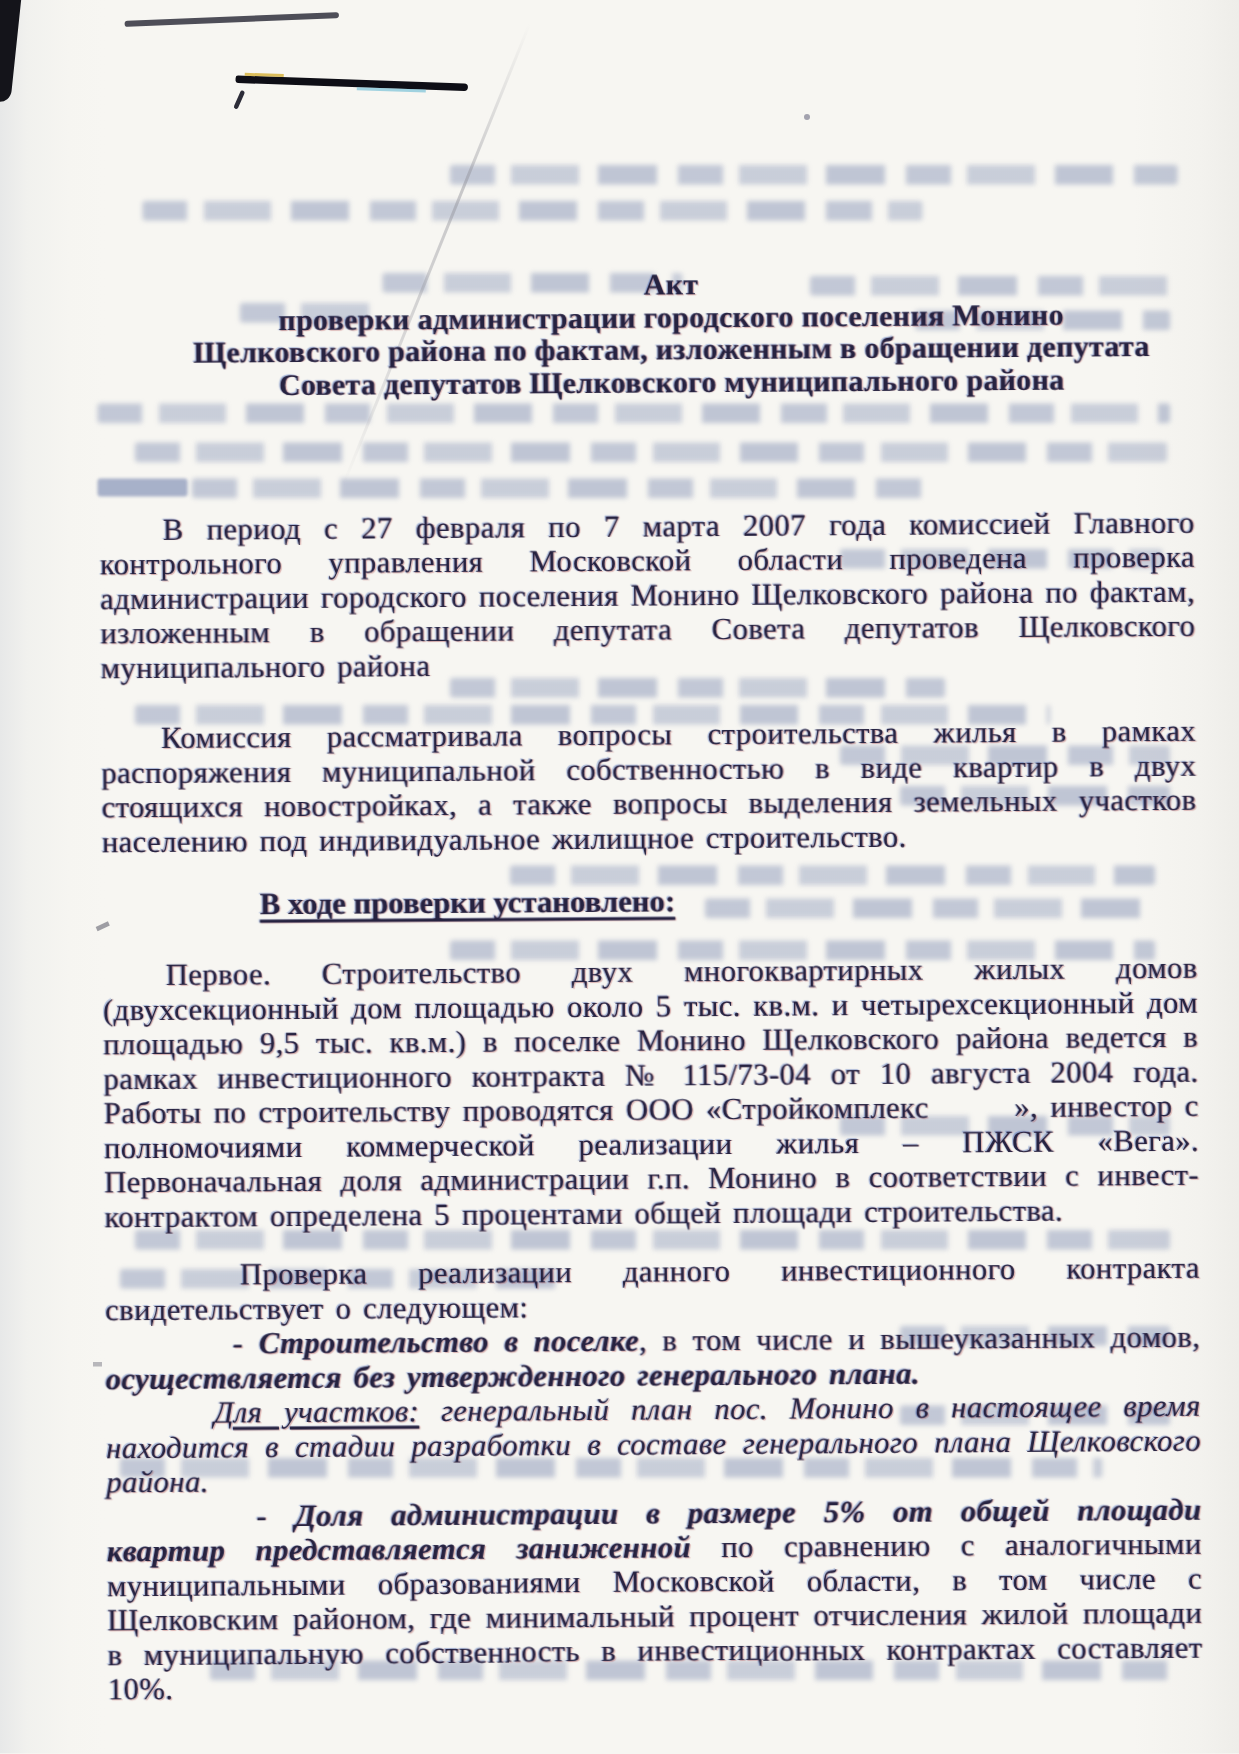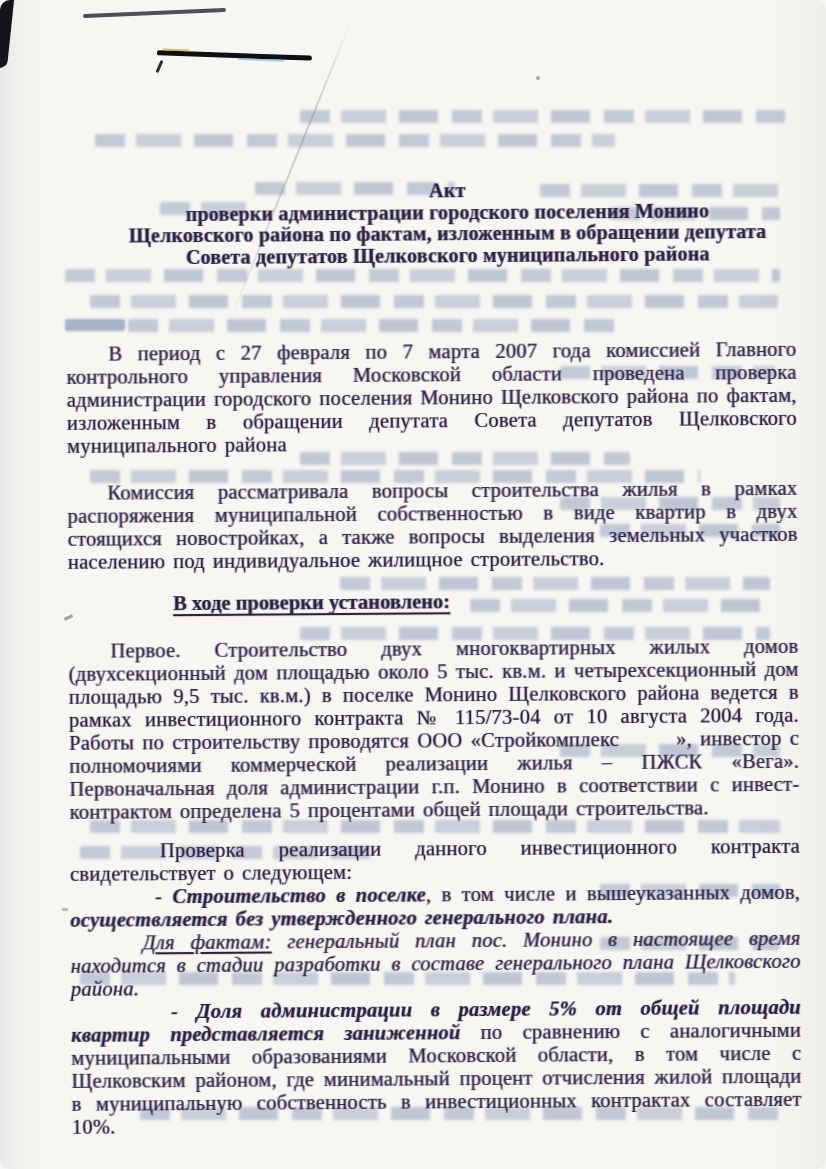--- a/index.html
+++ b/index.html
@@ -5,21 +5,20 @@
   html,body{margin:0;padding:0;}
   body{
     width:826px;height:1169px;overflow:hidden;
     font-family:"Liberation Serif","DejaVu Serif",serif;
     background:#f7f6f2;
   }
   .page{
     position:relative;width:826px;height:1169px;overflow:hidden;
     background:linear-gradient(90deg,#e7e8e8 0px,#f1f1ee 18px,#f6f5f1 46px,#f7f6f2 70px,
                                #f7f6f2 756px,#f3f2ee 800px,#eeede9 826px);
-    border-radius:10px;
   }
   
   .artifact{position:absolute;}
   .edge-sliver{left:-6px;top:-10px;width:17px;height:78px;background:#14141a;
     transform:rotate(6deg);border-radius:0 0 8px 4px;}
   .mark-line{left:83px;top:11px;width:143px;height:3.5px;background:#4e4e58;
     transform:rotate(-2.4deg);border-radius:2px;}
   .mark-scribble{left:157px;top:53px;width:155px;height:5px;background:#0e0e16;
     transform:rotate(2deg);border-radius:2px 3px 3px 2px;}
   .mark-scribble::before{content:"";position:absolute;left:6px;top:-2px;width:26px;height:2px;
@@ -122,18 +121,18 @@
     <p class="p p2">Комиссия рассматривала вопросы строительства жилья в рамках распоряжения муниципальной собственностью в виде квартир в двух стоящихся новостройках, а также вопросы выделения земельных участков населению под индивидуальное жилищное строительство.</p>
 
     <div class="h2">В ходе проверки установлено:</div>
 
     <p class="p p3"><span class="lead">Первое.</span><span> Строительство двух многоквартирных жилых домов (двухсекционный дом площадью около 5 тыс. кв.м. и четырехсекционный дом площадью 9,5 тыс. кв.м.) в поселке Монино Щелковского района ведется в рамках инвестиционного контракта № 115/73-04 от 10 августа 2004 года. Работы по строительству проводятся ООО «Стройкомплекс&nbsp;&nbsp;&nbsp;&nbsp;&nbsp;&nbsp;&nbsp;», инвестор с полномочиями коммерческой реализации жилья – ПЖСК «Вега». Первоначальная доля администрации г.п. Монино в соответствии с инвест-контрактом определена 5 процентами общей площади строительства.</span></p>
 
     <p class="p p4">Проверка реализации данного инвестиционного контракта свидетельствует о следующем:</p>
 
     <p class="p p5"><span class="bi">- Строительство в поселке</span><span>, в том числе и вышеуказанных домов, </span><span class="bi">осуществляется без утвержденного генерального плана.</span></p>
 
-    <p class="p p6"><span class="u">Для фактам:</span><span> генеральный план пос. Монино в настоящее время находится в стадии разработки в составе генерального плана Щелковского района.</span></p>
+    <p class="p p6"><span class="u">Для участков:</span><span> генеральный план пос. Монино в настоящее время находится в стадии разработки в составе генерального плана Щелковского района.</span></p>
 
     <p class="p p7"><span class="bi">- Доля администрации в размере 5% от общей площади квартир представляется заниженной</span><span> по сравнению с аналогичными муниципальными образованиями Московской области, в том числе с Щелковским районом, где минимальный процент отчисления жилой площади в муниципальную собственность в инвестиционных контрактах составляет 10%.</span></p>
 
   </div>
 </div>
 
 </body></html>

